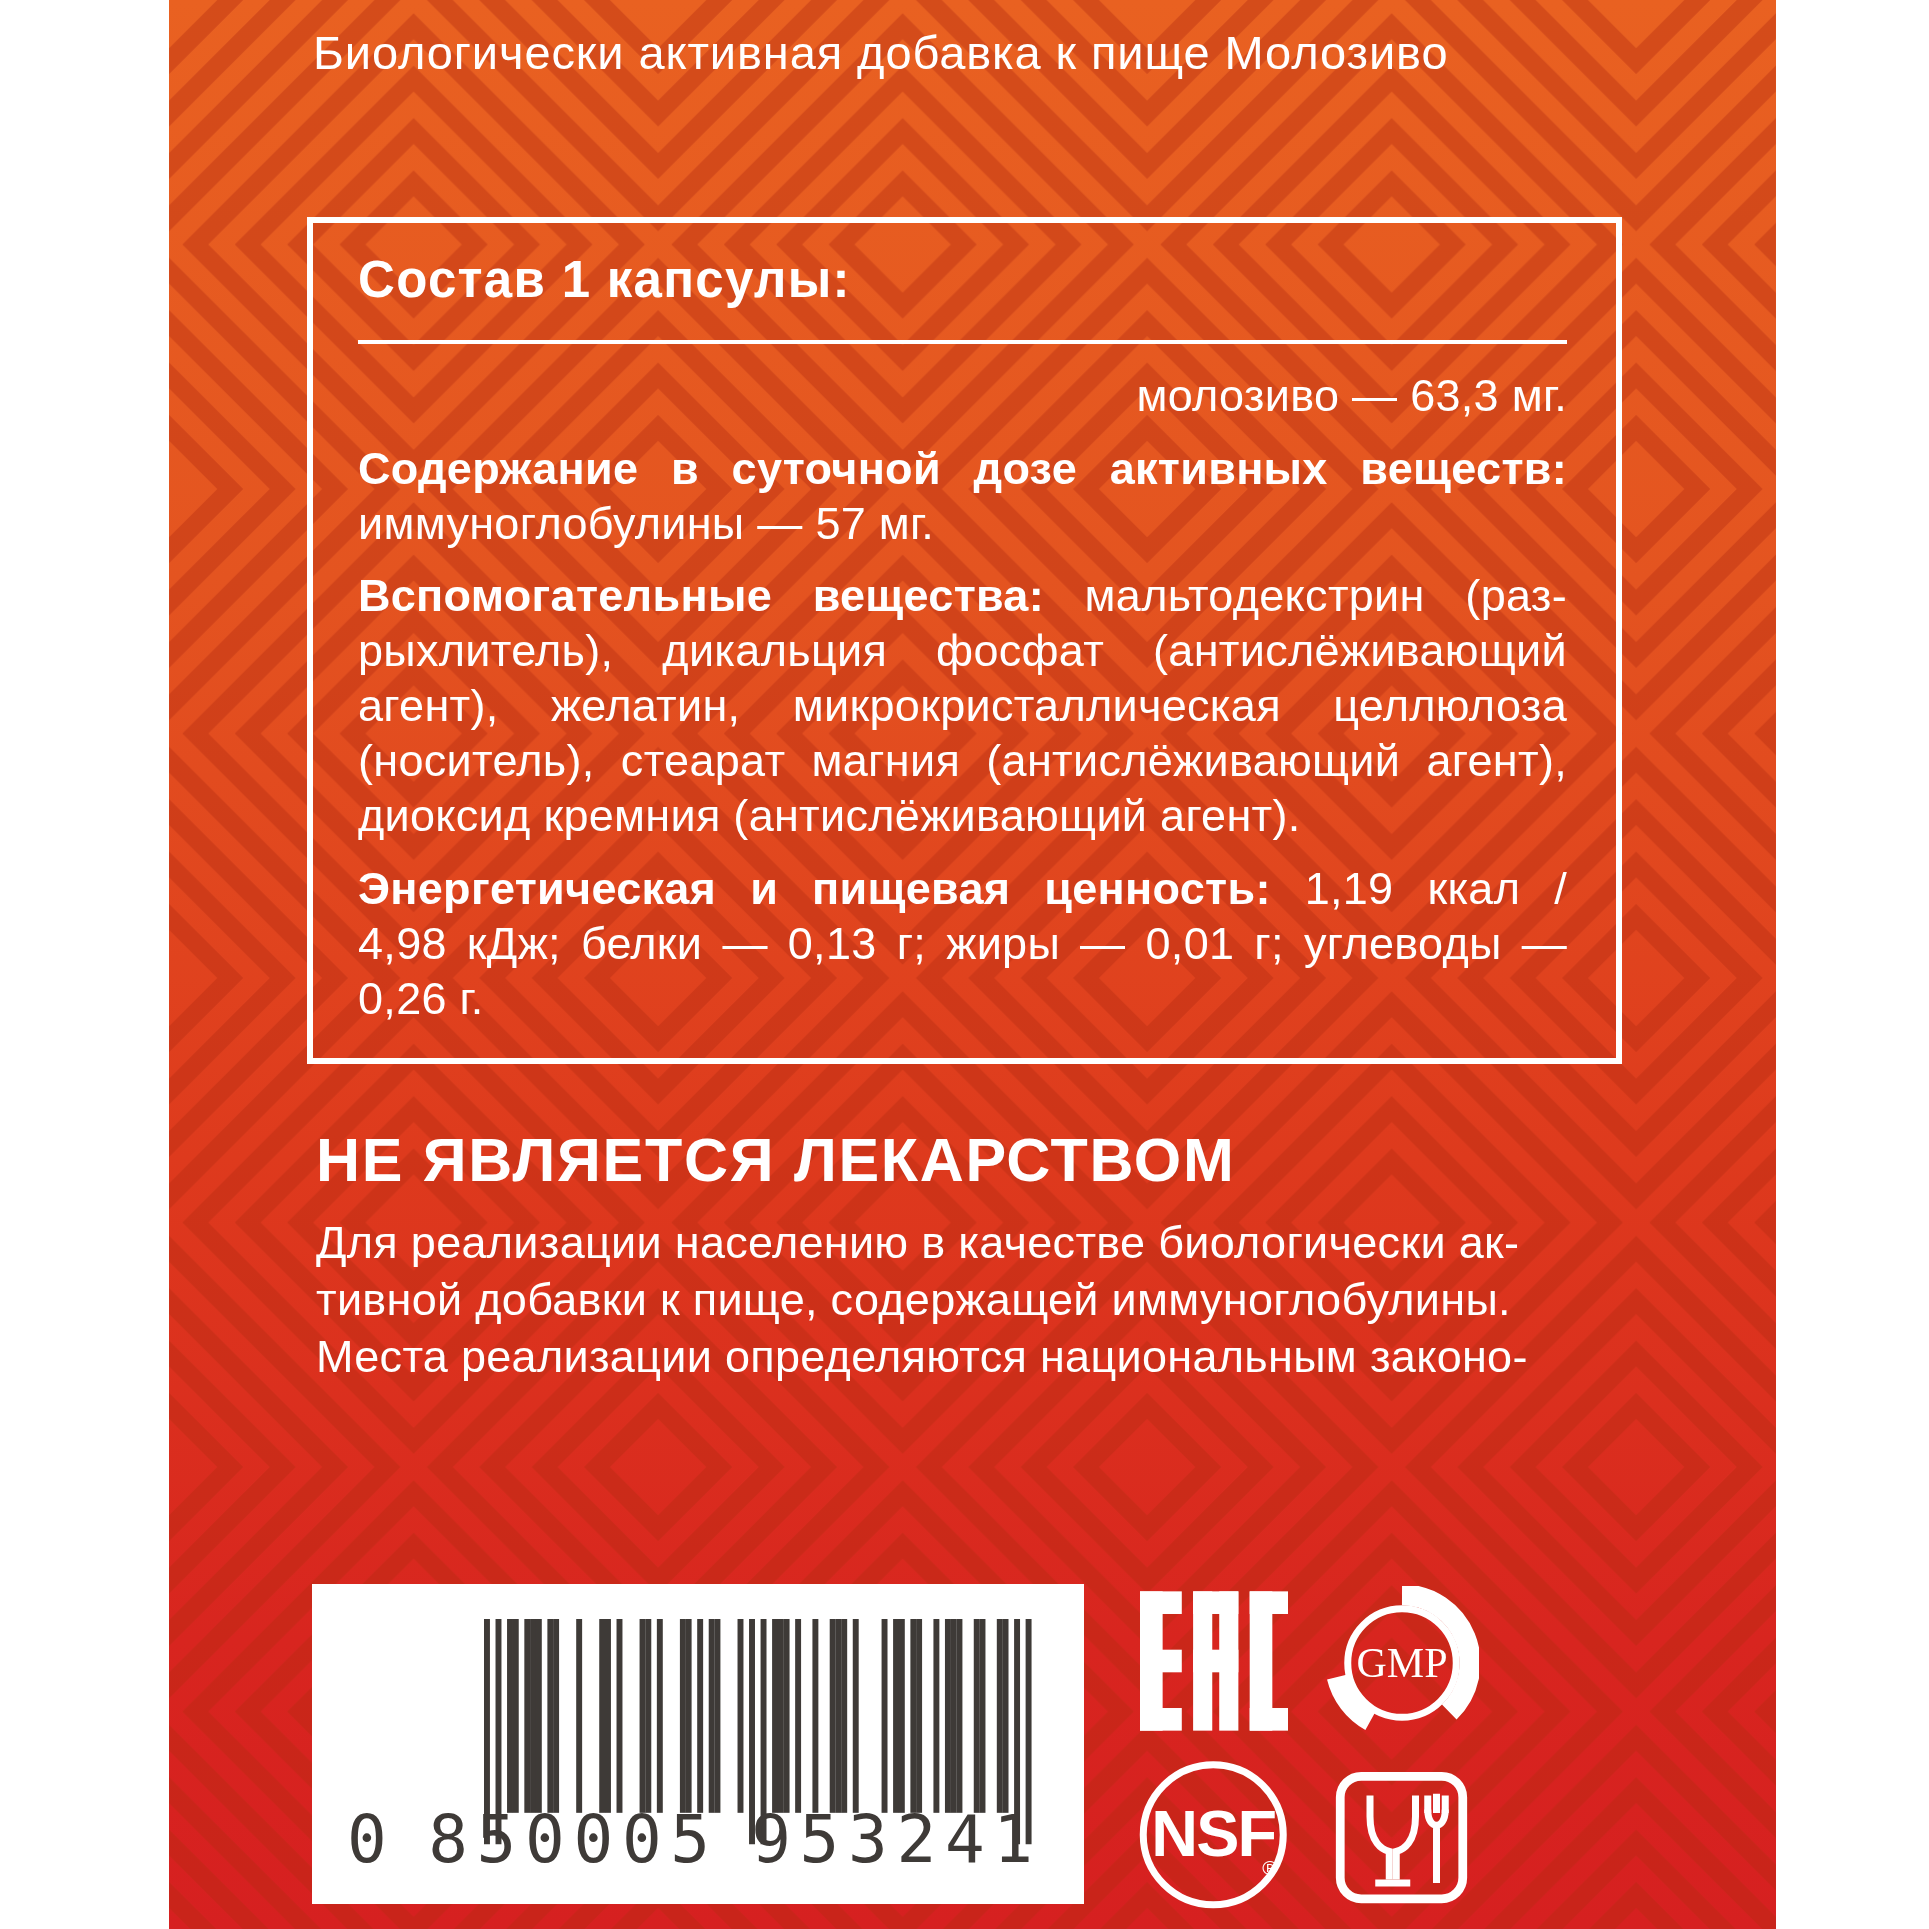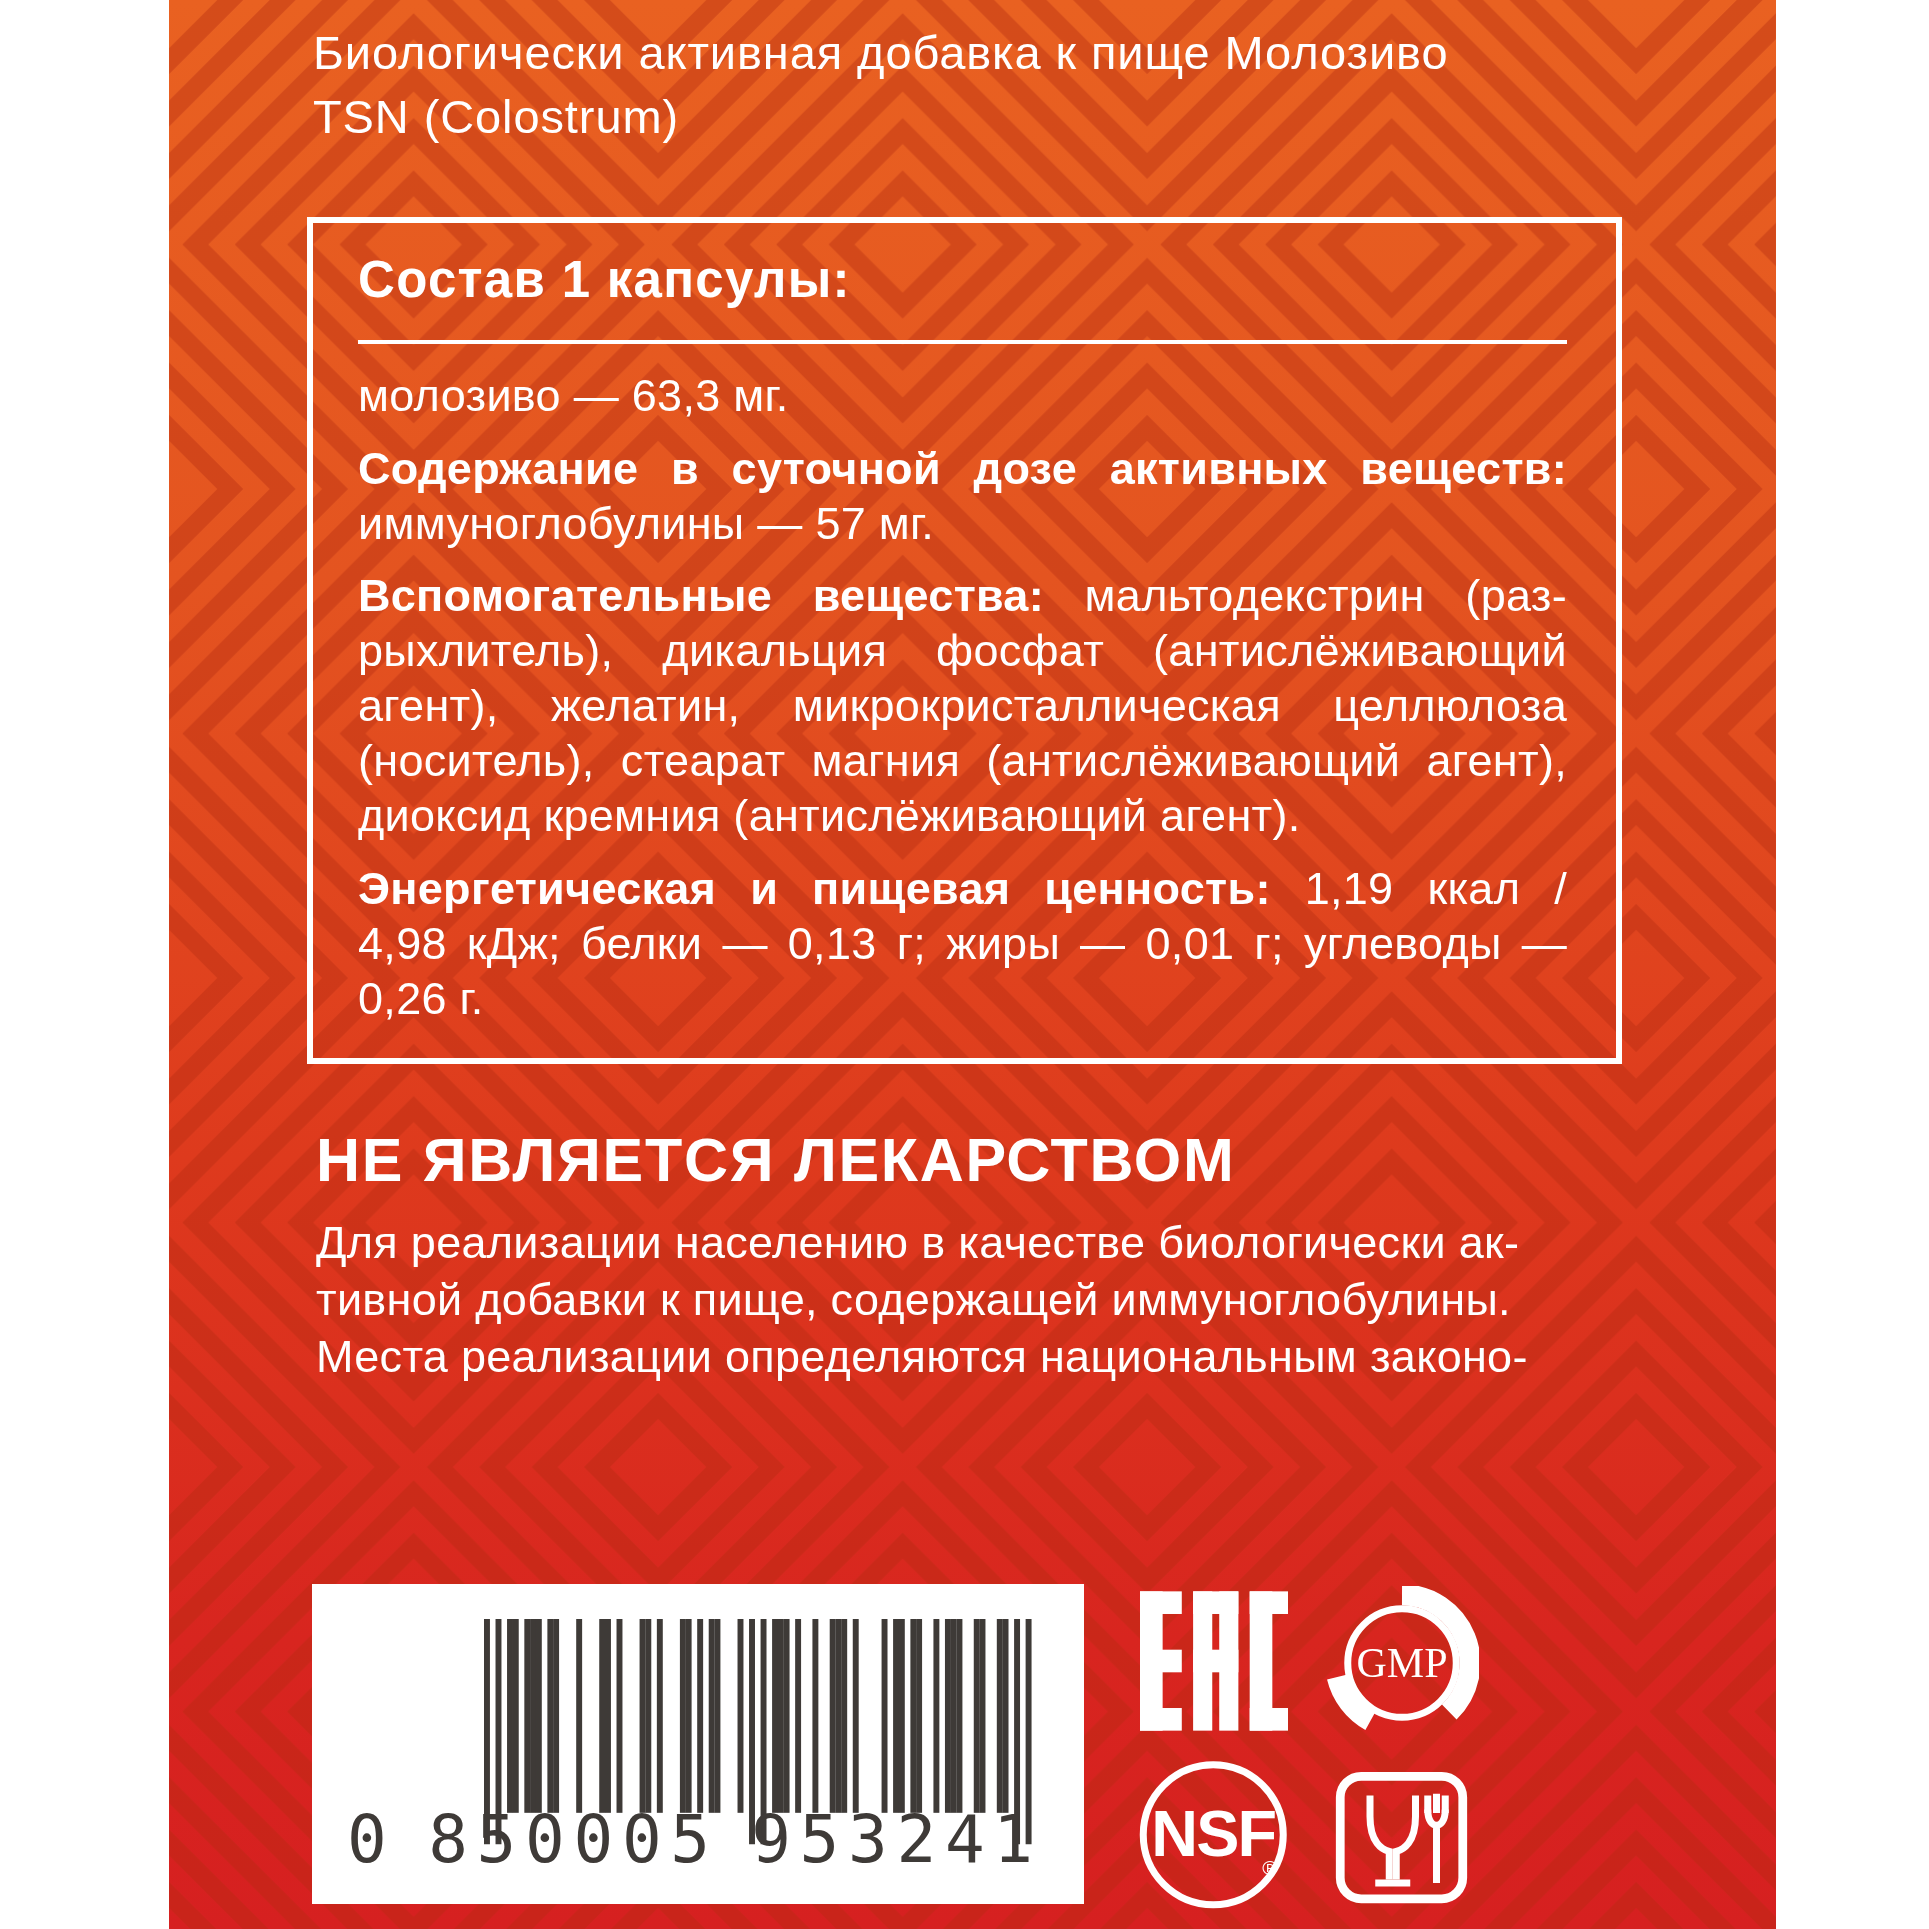--- a/index.html
+++ b/index.html
@@ -14,21 +14,21 @@
          font-size:47px;line-height:64px;letter-spacing:0.9px;}
 
   .comp-box{position:absolute;left:138px;top:217px;width:1315px;height:847px;
             border:6.1px solid #ffffff;box-sizing:border-box;
             padding:26px 49px 0 45px;}
   .comp-title{font-size:51px;font-weight:bold;line-height:61px;letter-spacing:1.3px;}
   .sep{height:3.5px;background:#ffffff;margin-top:30px;}
   .line{font-size:45px;line-height:55px;letter-spacing:0.3px;}
   .stretch{text-align:justify;text-align-last:justify;}
   .para{margin-top:17.5px;}
-  .first-para{margin-top:24.5px;}
+  .first-para{margin-top:24.5px;text-align:right;}
   b{font-weight:bold;}
 
   .disc-head{position:absolute;left:147px;top:1125px;font-size:61px;font-weight:bold;
              letter-spacing:1.7px;}
   .disc-text{position:absolute;left:147px;top:1214px;width:1293px;
              font-size:45px;line-height:57px;letter-spacing:0.3px;}
 
   .barcode-box{position:absolute;left:143px;top:1584px;width:772px;height:320px;background:#ffffff;}
   .bc-bars{position:absolute;left:172px;top:35px;}
   .bc-digits{position:absolute;left:35px;right:26px;top:217px;display:flex;align-items:flex-start;
@@ -75,21 +75,20 @@
           </g>
         </pattern>
       </defs>
       <rect width="1840" height="2209" fill="url(#mz)"></rect>
     </svg>
 
     <div class="content">
 
       <div class="title">
         <div>Биологически активная добавка к пище Молозиво</div>
-        <div>TSN (Colostrum)</div>
       </div>
 
       <div class="comp-box">
         <div class="comp-title">Состав 1 капсулы:</div>
         <div class="sep"></div>
 
         <div class="line first-para">молозиво — 63,3 мг.</div>
 
         <div class="para">
           <div class="line stretch" style="font-weight:bold;">Содержание в суточной дозе активных веществ:</div>

